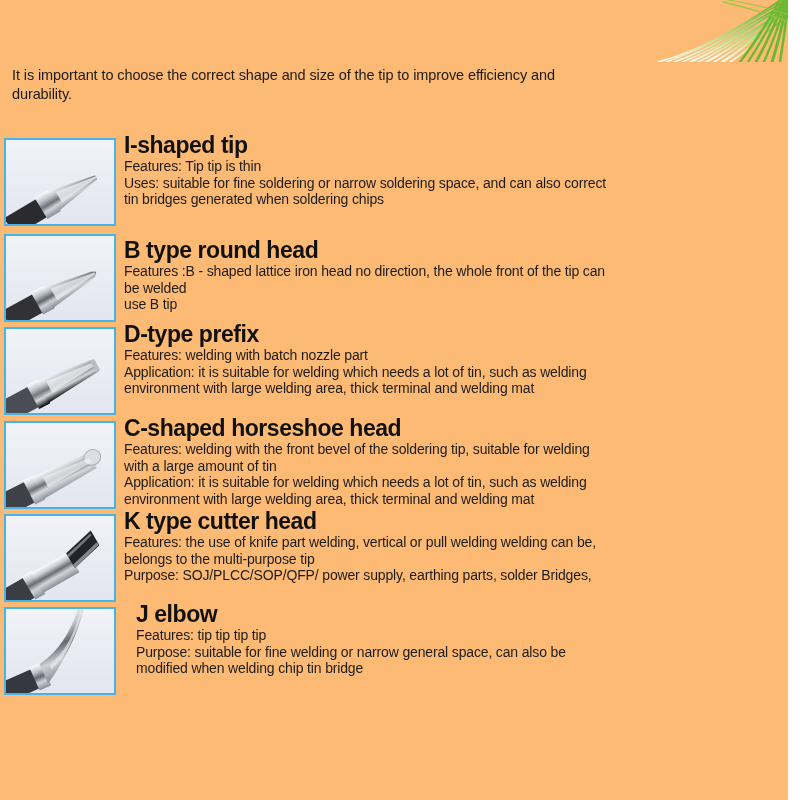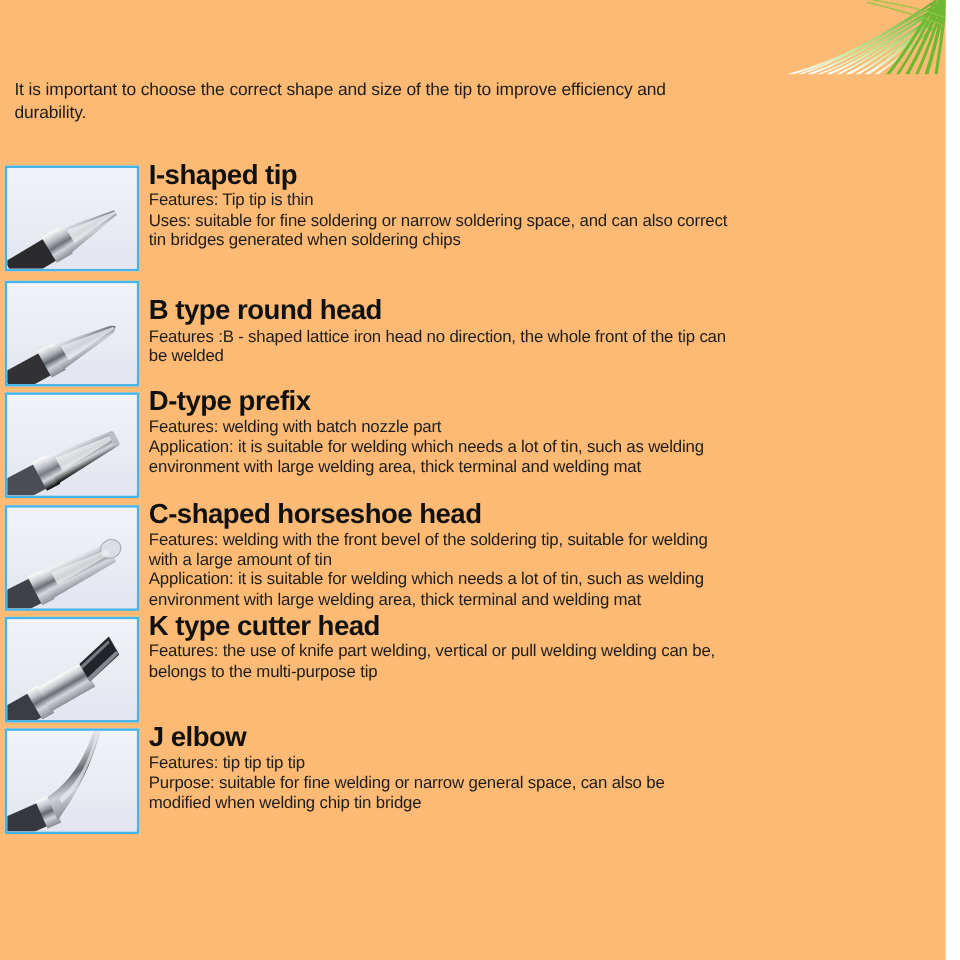--- a/index.html
+++ b/index.html
@@ -94,21 +94,21 @@
     color: #1c1c1c;
     letter-spacing: -0.15px;
   }
 
   
   .row-0 { margin-bottom: 4px; }
   .row-1 { margin-bottom: 1px; align-items: center; }
   .row-2 { margin-bottom: 2px; }
   .row-3 { margin-bottom: 1px; }
   .row-4 { margin-bottom: 1px; }
-  .row-5 { margin-bottom: 0px; }
+  .row-5 { margin-bottom: 0px; gap: 12px; }
 </style>
 </head>
 <body>
 
 <div id="page">
 
   <div class="palm-decor">
     <svg viewBox="0 0 160 62" width="160" height="62" aria-hidden="true">
       <defs>
         <linearGradient id="frondGrad" x1="0" y1="1" x2="1" y2="0">
@@ -203,20 +203,21 @@
             <rect x="26" y="44" width="14" height="26" fill="url(#m1)"></rect>
             <path d="M38 45 L92 55 L96 57.5 L92 62 L38 69 Z" fill="url(#m1)"></path>
             <path d="M46 50 L94 57 L94 59 L46 64 Z" fill="#eaecf0" opacity="0.8"></path>
           </g>
         </svg>
       </div>
       <div class="tip-body">
         <div class="tip-title">B type round head</div>
         <div class="tip-line">Features :B - shaped lattice iron head no direction, the whole front of the tip can</div>
         <div class="tip-line">be welded</div>
+        <div class="tip-line">use B tip</div>
       </div>
     </div>
 
     <div class="tip-row row-2">
       <div class="tip-thumb">
         <svg viewBox="0 0 112 88" preserveAspectRatio="none" aria-hidden="true">
           <defs>
             <linearGradient id="bg2" x1="0" y1="0" x2="0" y2="1">
               <stop offset="0%" stop-color="#f2f3f8"></stop>
                 <stop offset="100%" stop-color="#e3e5ef"></stop>
@@ -306,20 +307,21 @@
             <path d="M68 44 L102 36 L102 54 L68 62 Z" fill="#23242a"></path>
             <path d="M68 46 L100 38.5 L100 41 L68 49 Z" fill="#9a9ea6" opacity="0.7"></path>
             <path d="M68 58 L101 50 L102 53 L68 62 Z" fill="#c9ccd2" opacity="0.6"></path>
           </g>
         </svg>
       </div>
       <div class="tip-body">
         <div class="tip-title">K type cutter head</div>
         <div class="tip-line">Features: the use of knife part welding, vertical or pull welding welding can be,</div>
         <div class="tip-line">belongs to the multi-purpose tip</div>
+        <div class="tip-line">Purpose: SOJ/PLCC/SOP/QFP/ power supply, earthing parts, solder Bridges,</div>
       </div>
     </div>
 
     <div class="tip-row row-5">
       <div class="tip-thumb">
         <svg viewBox="0 0 112 88" preserveAspectRatio="none" aria-hidden="true">
           <defs>
             <linearGradient id="bg5" x1="0" y1="0" x2="0" y2="1">
               <stop offset="0%" stop-color="#f2f3f8"></stop>
                 <stop offset="100%" stop-color="#e3e5ef"></stop>

